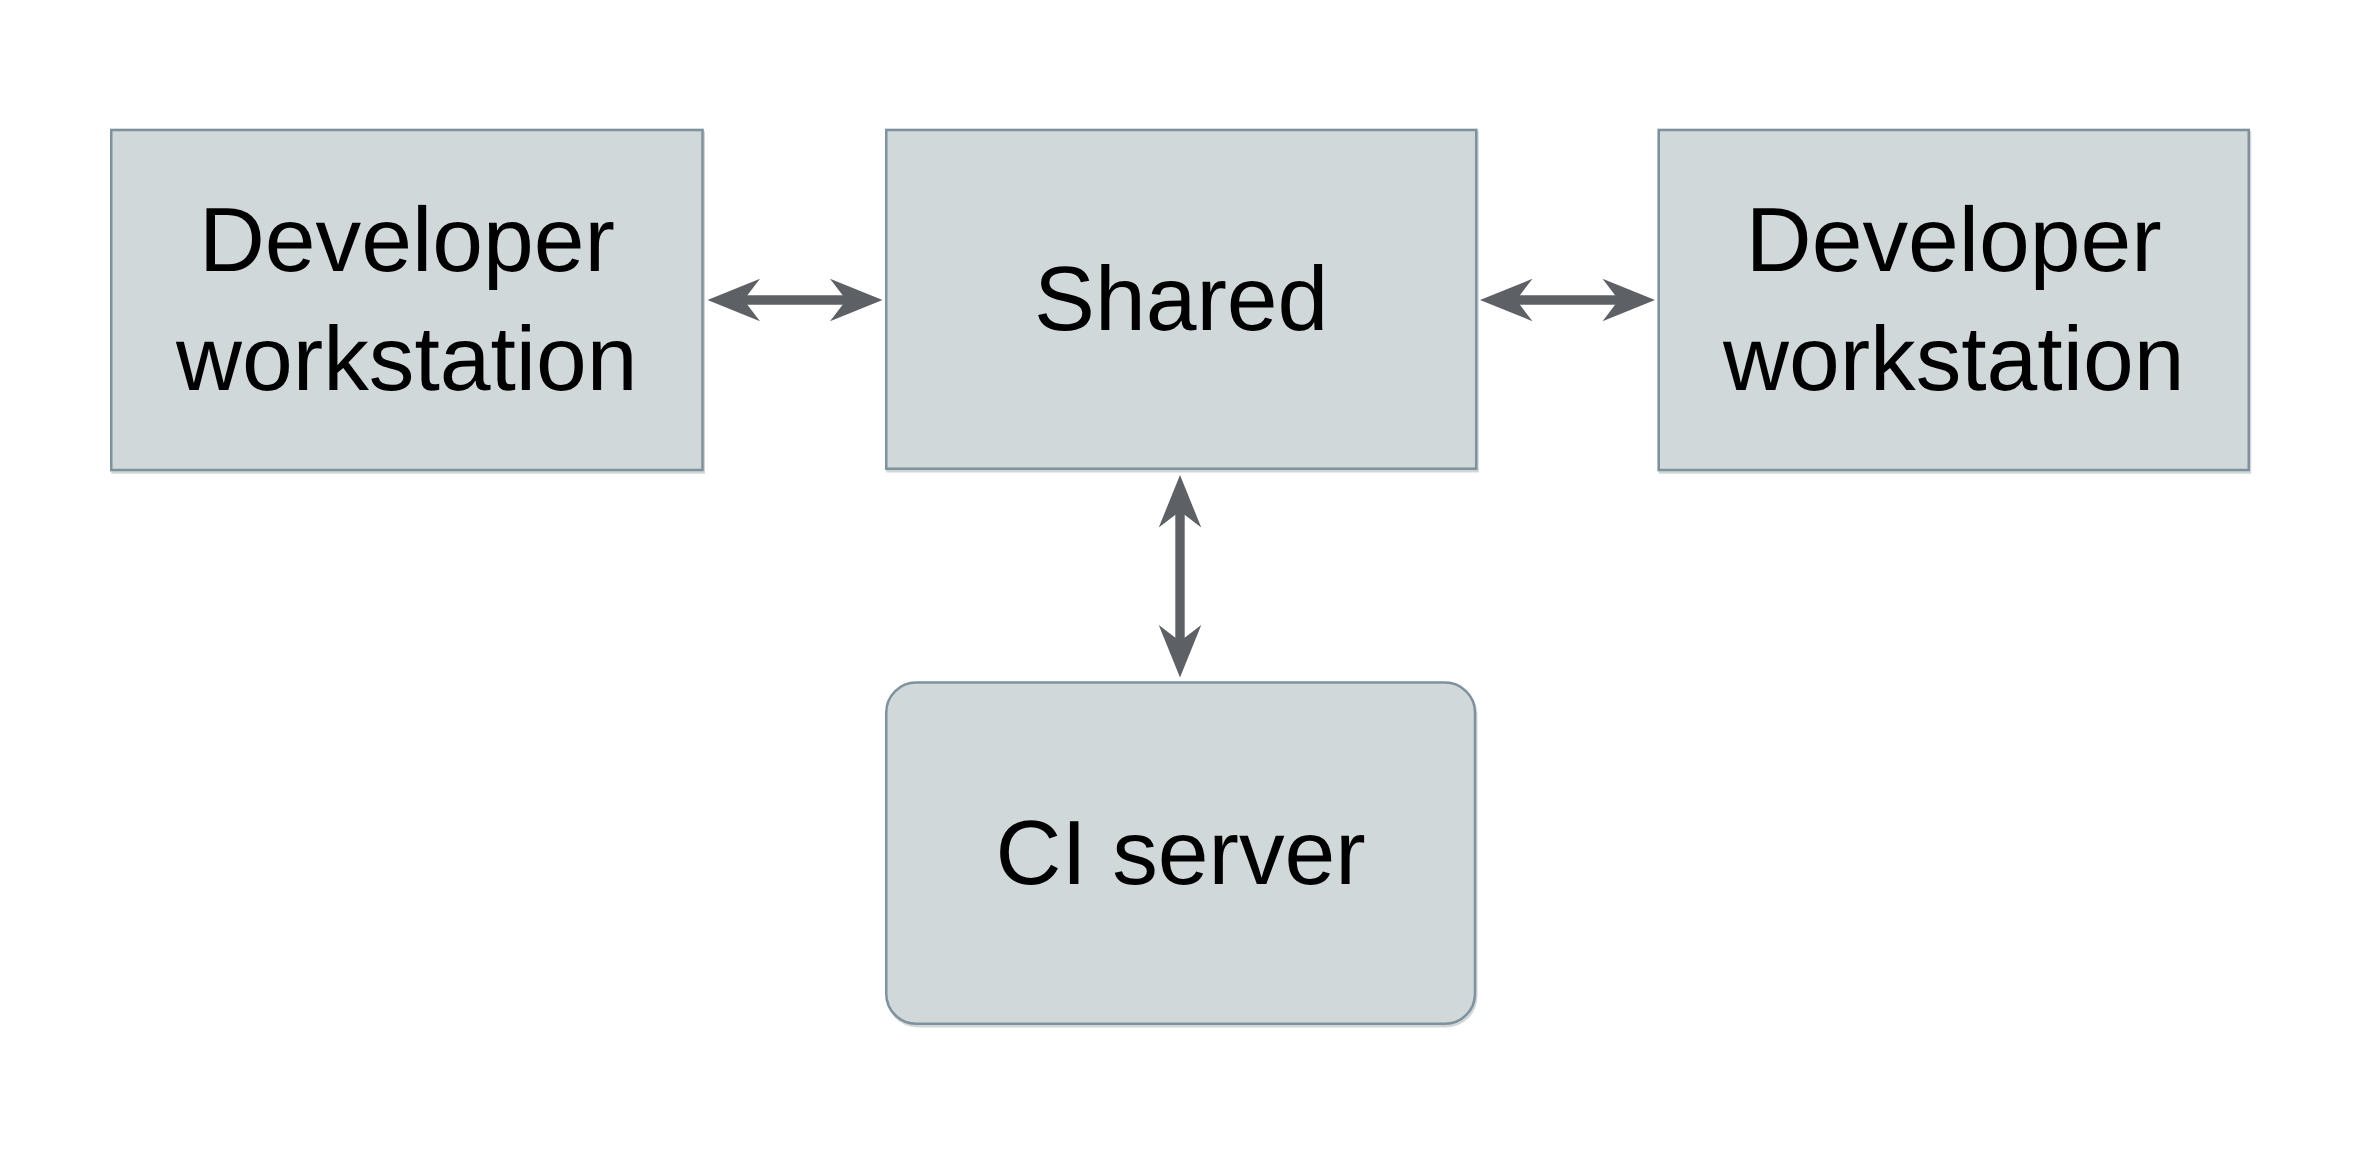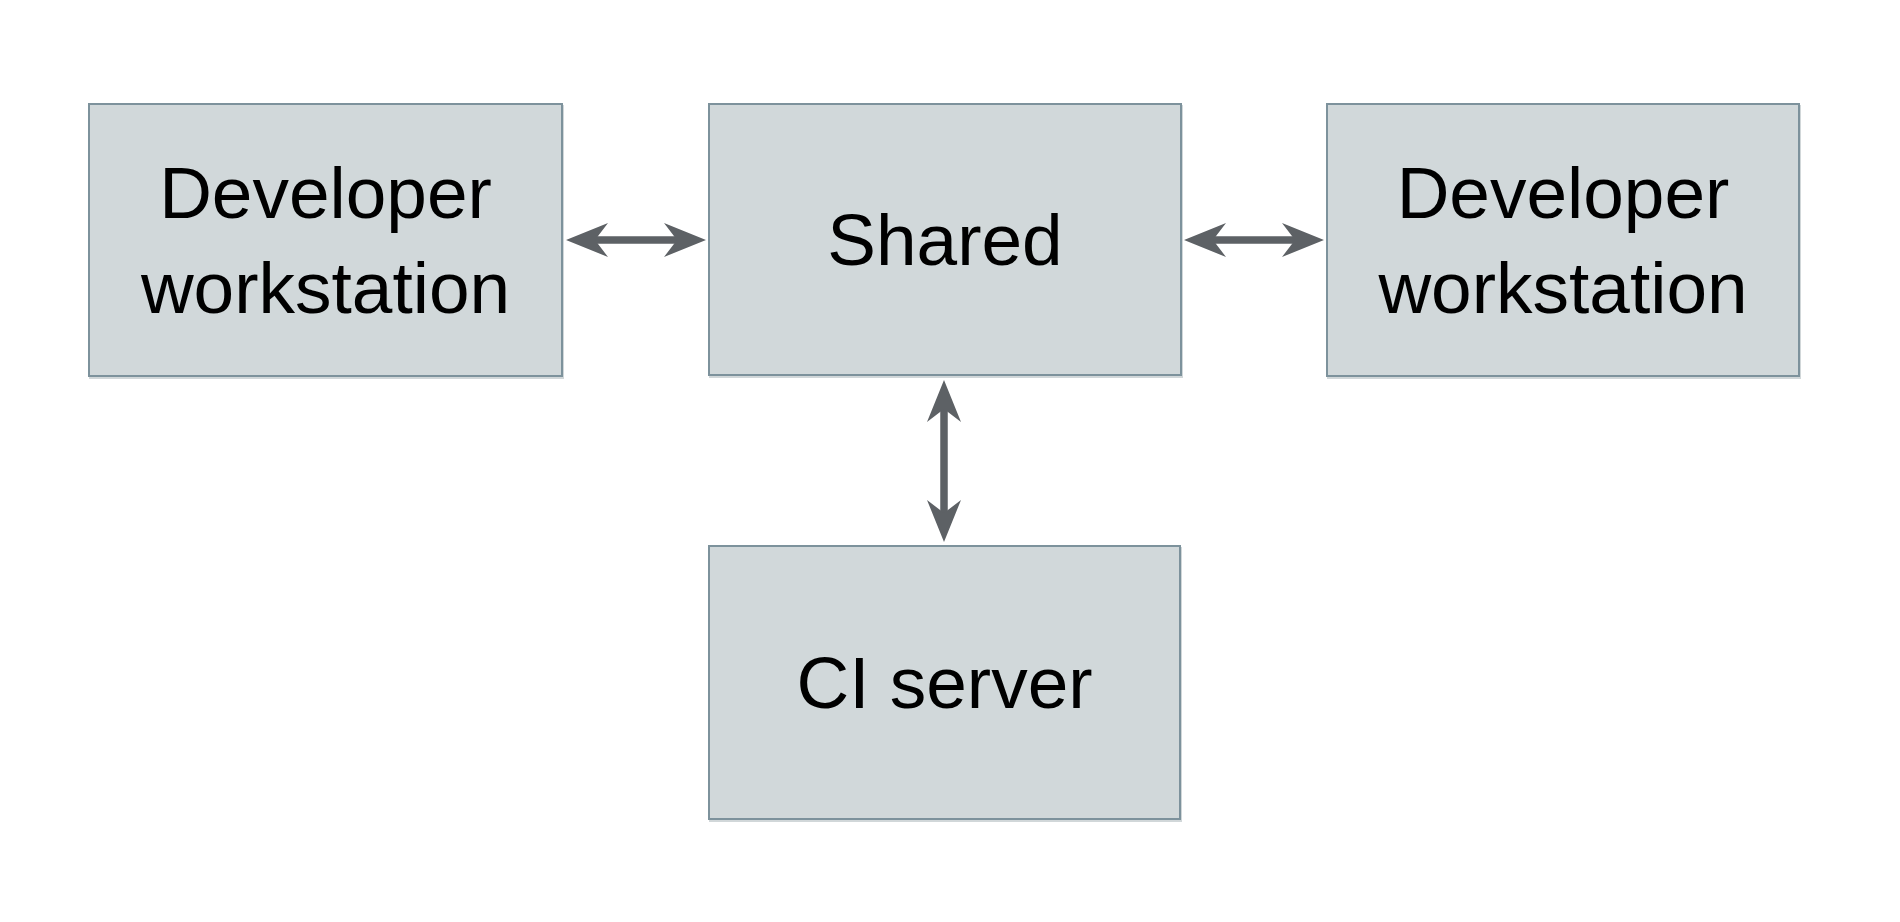--- a/index.html
+++ b/index.html
@@ -35,21 +35,21 @@
     color: var(--text);
     font-size: 73px;
     line-height: 95px;
     letter-spacing: 0px;
     font-weight: 400;
   }
   .node .line { display: block; }
   .node-dev-left   { left: 88px;   top: 103px; width: 475px; height: 274px; }
   .node-cache      { left: 708px;  top: 103px; width: 474px; height: 273px; }
   .node-dev-right  { left: 1326px; top: 103px; width: 474px; height: 274px; }
-  .node-ci         { left: 708px;  top: 545px; width: 473px; height: 275px; }
+  .node-ci         { left: 708px;  top: 545px; width: 473px; height: 275px; border-radius: 25px; }
   .edges-layer {
     position: absolute;
     left: 0; top: 0;
     width: 1900px;
     height: 922px;
     pointer-events: none;
   }
   .edge-shaft { stroke: var(--arrow); stroke-width: 7.5px; }
   .edge-head  { fill: var(--arrow); stroke: none; }
 </style>

